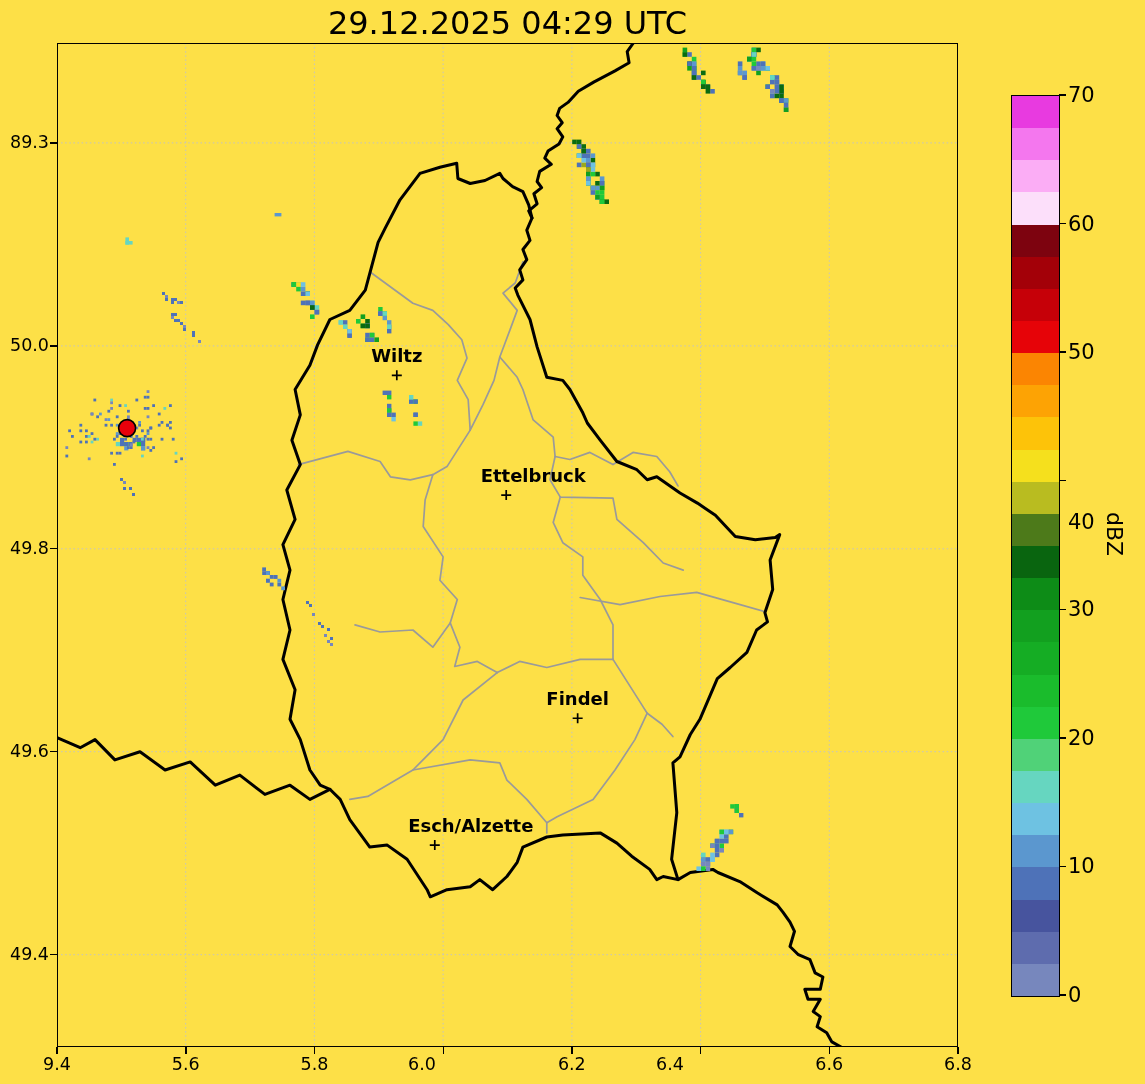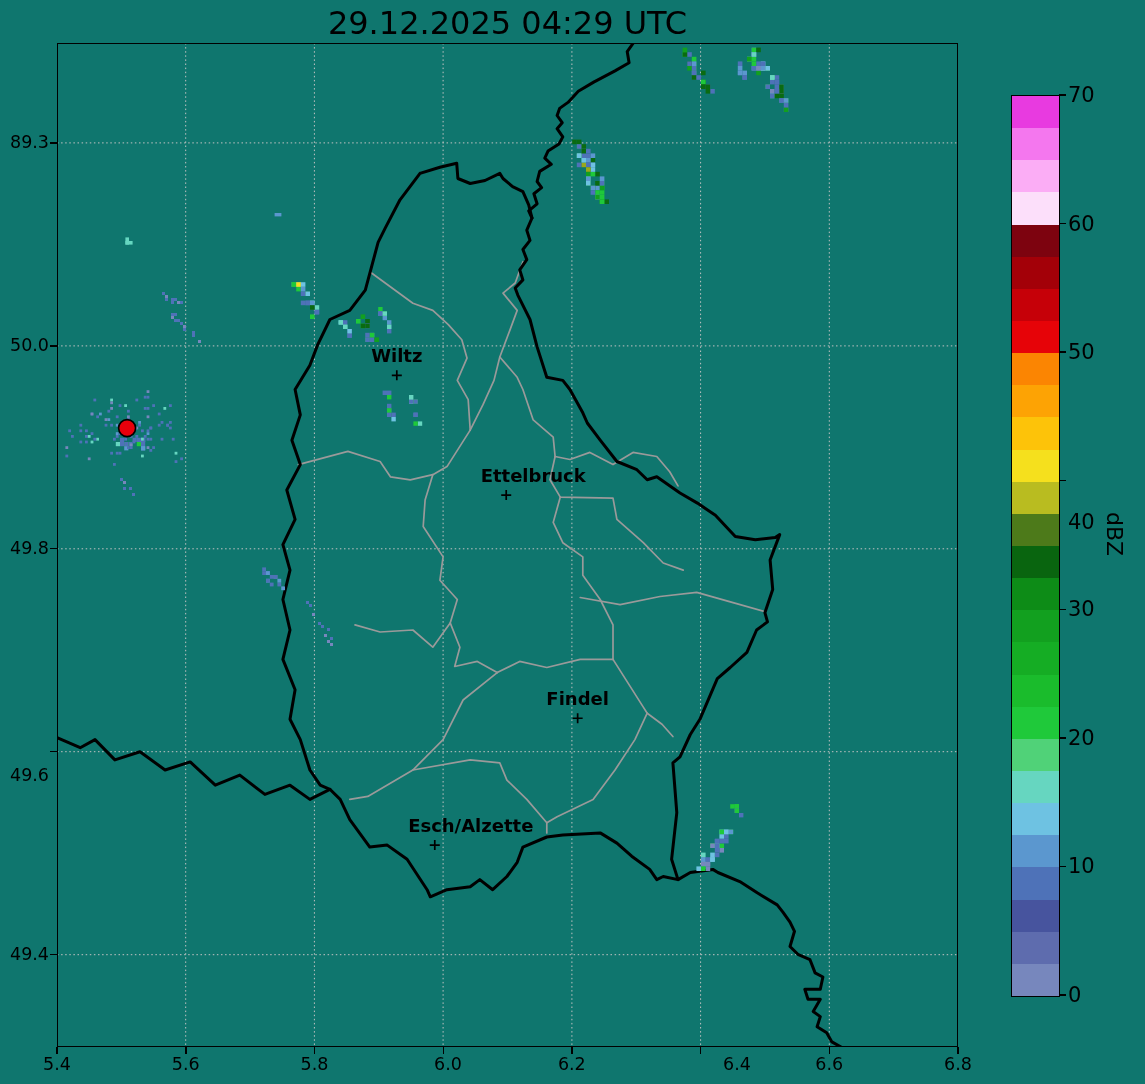--- a/index.html
+++ b/index.html
@@ -1,17 +1,17 @@
 <!DOCTYPE html>
 <html><head>
 <meta charset="utf-8">
 <style>
   html,body{margin:0;padding:0;background:#ffffff;}
   body{width:1145px;height:1084px;position:relative;font-family:"DejaVu Sans","Liberation Sans",sans-serif;color:#000;}
-  .figure{position:absolute;inset:0;background:#0f766e;overflow:hidden;}
+  .figure{position:absolute;inset:0;background:#fde047;overflow:hidden;}
   .title{position:absolute;left:57px;top:4px;width:901px;text-align:center;font-size:32px;font-weight:400;letter-spacing:0px;}
   .plot-frame{position:absolute;left:57px;top:43px;width:901px;height:1004px;border:1.8px solid #000;box-sizing:border-box;background:transparent;}
   .map-svg{position:absolute;left:57px;top:43px;width:901px;height:1004px;}
   .info-box{position:absolute;left:66px;top:55px;background:#fff;border:1.4px solid #000;padding:3px 9px 5px 9px;font-size:15.5px;line-height:1.42;z-index:5;}
   .city-label{position:absolute;transform:translateX(-50%);font-size:18px;font-weight:bold;white-space:nowrap;z-index:4;}
   .xtick-label{position:absolute;width:70px;margin-left:-35px;text-align:center;top:1054px;font-size:17.5px;}
   .ytick-label{position:absolute;left:0px;width:49px;text-align:right;font-size:17.5px;height:22px;}
   .tickmark{position:absolute;background:#000;}
   .colorbar{position:absolute;left:1011px;top:95px;width:47px;height:900px;border:1.5px solid #000;box-sizing:content-box;display:flex;flex-direction:column-reverse;z-index:2;}
   .cb-band{width:100%;flex:1 1 auto;}
@@ -539,43 +539,43 @@
       <div class="cb-band" style="background: rgb(125, 3, 15);"></div>
       <div class="cb-band" style="background: rgb(252, 223, 250);"></div>
       <div class="cb-band" style="background: rgb(251, 173, 245);"></div>
       <div class="cb-band" style="background: rgb(244, 119, 238);"></div>
       <div class="cb-band" style="background: rgb(232, 58, 224);"></div>
     </div>
   <div class="cb-axis-label">dBZ</div>
 
   <div id="decorations">
       <div class="tickmark" style="left: 56.4px; top: 1047px; width: 1.4px; height: 7px;"></div>
-      <div class="xtick-label" style="left: 57px;">5.4</div>
+      <div class="xtick-label" style="left: 57px;">9.4</div>
       <div class="tickmark" style="left: 185.114px; top: 1047px; width: 1.4px; height: 7px;"></div>
       <div class="xtick-label" style="left: 185.714px;">5.6</div>
       <div class="tickmark" style="left: 313.829px; top: 1047px; width: 1.4px; height: 7px;"></div>
       <div class="xtick-label" style="left: 314.429px;">5.8</div>
       <div class="tickmark" style="left: 442.543px; top: 1047px; width: 1.4px; height: 7px;"></div>
-      <div class="xtick-label" style="left: 448px;">6.0</div>
+      <div class="xtick-label" style="left: 422px;">6.0</div>
       <div class="tickmark" style="left: 571.257px; top: 1047px; width: 1.4px; height: 7px;"></div>
       <div class="xtick-label" style="left: 571.857px;">6.2</div>
       <div class="tickmark" style="left: 699.971px; top: 1047px; width: 1.4px; height: 7px;"></div>
-      <div class="xtick-label" style="left: 737px;">6.4</div>
+      <div class="xtick-label" style="left: 670px;">6.4</div>
       <div class="tickmark" style="left: 828.686px; top: 1047px; width: 1.4px; height: 7px;"></div>
       <div class="xtick-label" style="left: 829.286px;">6.6</div>
       <div class="tickmark" style="left: 957.4px; top: 1047px; width: 1.4px; height: 7px;"></div>
       <div class="xtick-label" style="left: 958px;">6.8</div>
       <div class="tickmark" style="left: 50px; top: 142.243px; width: 7px; height: 1.4px;"></div>
       <div class="ytick-label" style="top: 131.943px;">89.3</div>
       <div class="tickmark" style="left: 50px; top: 345.174px; width: 7px; height: 1.4px;"></div>
       <div class="ytick-label" style="top: 334.874px;">50.0</div>
       <div class="tickmark" style="left: 50px; top: 548.105px; width: 7px; height: 1.4px;"></div>
       <div class="ytick-label" style="top: 537.805px;">49.8</div>
       <div class="tickmark" style="left: 50px; top: 751.036px; width: 7px; height: 1.4px;"></div>
-      <div class="ytick-label" style="top: 740.736px; margin-top: 24px;">49.6</div>
+      <div class="ytick-label" style="top: 740.736px;">49.6</div>
       <div class="tickmark" style="left: 50px; top: 953.966px; width: 7px; height: 1.4px;"></div>
       <div class="ytick-label" style="top: 943.666px;">49.4</div>
       <div class="city-label" style="left: 396.806px; top: 345.299px;">Wiltz</div>
       <div class="city-label" style="left: 533.213px; top: 465.028px;">Ettelbruck</div>
       <div class="city-label" style="left: 577.649px; top: 688.252px;">Findel</div>
       <div class="city-label" style="left: 470.776px; top: 815.084px;">Esch/Alzette</div>
       <div class="tickmark" style="left: 1059px; top: 994.3px; width: 7px; height: 1.4px;"></div>
       <div class="cb-tick-label" style="top: 982px;">0</div>
       <div class="tickmark" style="left: 1059px; top: 865.729px; width: 7px; height: 1.4px;"></div>
       <div class="cb-tick-label" style="top: 853.429px;">10</div>

